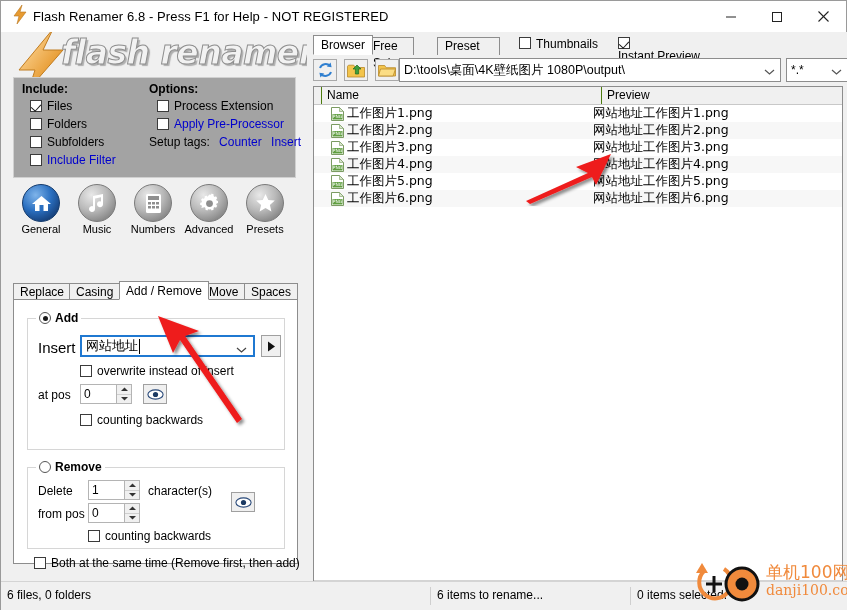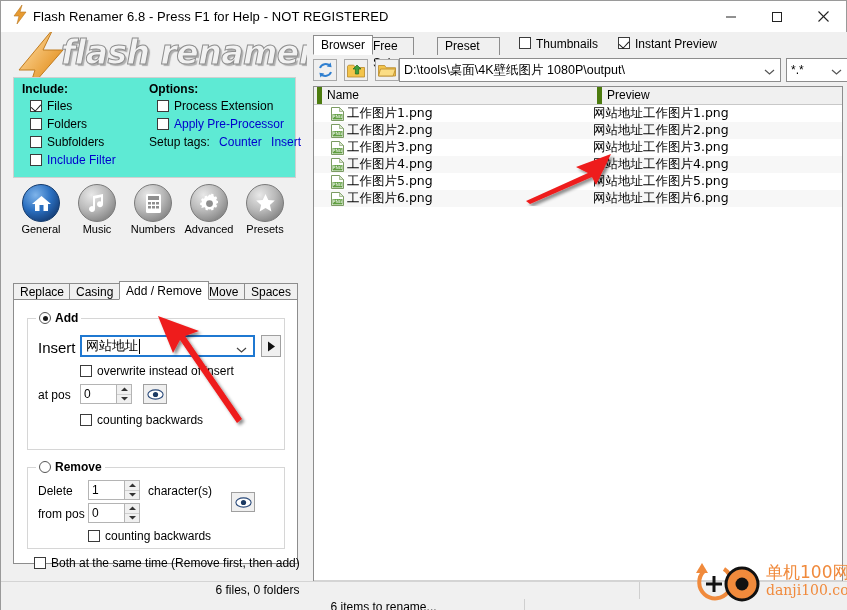--- a/index.html
+++ b/index.html
@@ -36,21 +36,21 @@
     color:#f2f2f2;
     -webkit-text-stroke:1px #8d8d8d;
     text-shadow:2px 2px 1px rgba(120,120,120,.55);
     letter-spacing:-0.5px;
     white-space:nowrap;
   }
   .bolt { position:absolute; left:12px; top:-4px; }
 
   .panel-box {
     position:absolute; left:12px; top:45px; width:283px; height:101px;
-    background:#5eead4; border:1px solid #d0d0d0;
+    background:#a3a3a3; border:1px solid #d0d0d0;
   }
   .hdr { font-weight:bold; font-size:12px; color:#000; }
   .col-inc { position:absolute; left:8px; top:4px; }
   .col-opt { position:absolute; left:135px; top:4px; }
   .cbrow { display:flex; align-items:center; height:17px; margin-top:1px; }
   .cb {
     width:12px; height:12px; border:1px solid #3b3b3b; background:#fff;
     margin-right:5px; position:relative; flex:none;
   }
   .cb.checked::after {
@@ -157,41 +157,41 @@
     border:1px solid #8d8d8d; background:#fff; display:flex; align-items:center;
     padding-left:4px; font-size:12px;
   }
   .caret-sm { position:absolute; right:5px; top:6px; }
 
   .listwrap {
     position:absolute; left:6px; top:54px; width:530px; height:512px;
     border:1px solid #8d8d8d; background:#fff;
   }
   .lhead { display:flex; height:18px; background:#f0f0f0; border-bottom:1px solid #c8c8c8; }
-  .lhc { border-right:5px solid #4d7c0f; font-size:12px; line-height:17px; padding-left:5px; background:#f0f0f0; }
+  .lhc { border-right:1px solid #4d7c0f; font-size:12px; line-height:17px; padding-left:5px; background:#f0f0f0; }
   .lbody { position:absolute; left:0; top:18px; right:0; bottom:17px; overflow:hidden; }
   .lrow { display:flex; height:17px; align-items:center; }
   .lrow.alt { background:#f7f7f7; }
   .cell-name { width:275px; display:flex; align-items:center; padding-left:17px; white-space:nowrap; overflow:hidden; }
   .cell-prev { flex:1; padding-left:4px; white-space:nowrap; overflow:hidden; }
   .fname { font-size:12.5px; font-family:"DejaVu Sans", sans-serif; }
   .pngicon { width:13px; height:14px; margin-right:3px; flex:none; }
 
   .hscroll {
     position:absolute; left:0; right:0; bottom:0; height:17px; background:#f0f0f0;
     border-top:1px solid #d4d4d4; display:flex; align-items:center;
   }
   .hs-arrow { width:17px; height:16px; display:flex; align-items:center; justify-content:center; color:#555; font-size:10px; }
   .hs-track { flex:1; height:16px; background:#f0f0f0; position:relative; }
   .hs-thumb { position:absolute; left:2px; top:1px; height:14px; width:330px; background:#cdcdcd; }
 
   
   .statusbar {
     position:absolute; left:0; top:580px; width:847px; height:29px;
-    background:#f0f0f0; border-top:1px solid #d4d4d4; display:flex; align-items:center;flex-direction:column;
+    background:#f0f0f0; border-top:1px solid #d4d4d4; display:flex; align-items:center;
   }
   .sb-seg { font-size:12px; height:18px; line-height:17px; padding-left:6px; }
   .sb1 { width:430px; border-right:1px solid #cfcfcf; }
   .sb2 { width:200px; border-right:1px solid #cfcfcf; }
   .sb3 { flex:1; }
 
   
   .annot { position:absolute; pointer-events:none; }
 
   
@@ -483,21 +483,21 @@
     <div class="rtabs">
       <div class="rtab sel" style="left:0;">Browser</div>
       <div class="rtab" style="left:52px;">Free Select</div>
       <div class="rtab" style="left:124px;">Preset Manager</div>
     </div>
 
     <div class="topchk" style="left:212px;">
       <span class="cb"></span>
       <span class="cbl">Thumbnails</span>
     </div>
-    <div class="topchk" style="left:311px;">
+    <div class="topchk" style="left:311px;flex-direction:column;">
       <span class="cb checked"></span>
       <span class="cbl">Instant Preview</span>
     </div>
 
     <div class="toolbar">
       <div class="tbtn" style="left:0;">
         <svg width="17" height="16" viewBox="0 0 17 16">
           <path d="M3 6a6 6 0 0 1 10-2" fill="none" stroke="#2f7fd0" stroke-width="2"></path>
           <polygon points="13.6,0.5 14.6,5.2 9.8,4.6" fill="#2f7fd0"></polygon>
           <path d="M14 10a6 6 0 0 1-10 2" fill="none" stroke="#2f7fd0" stroke-width="2"></path>

